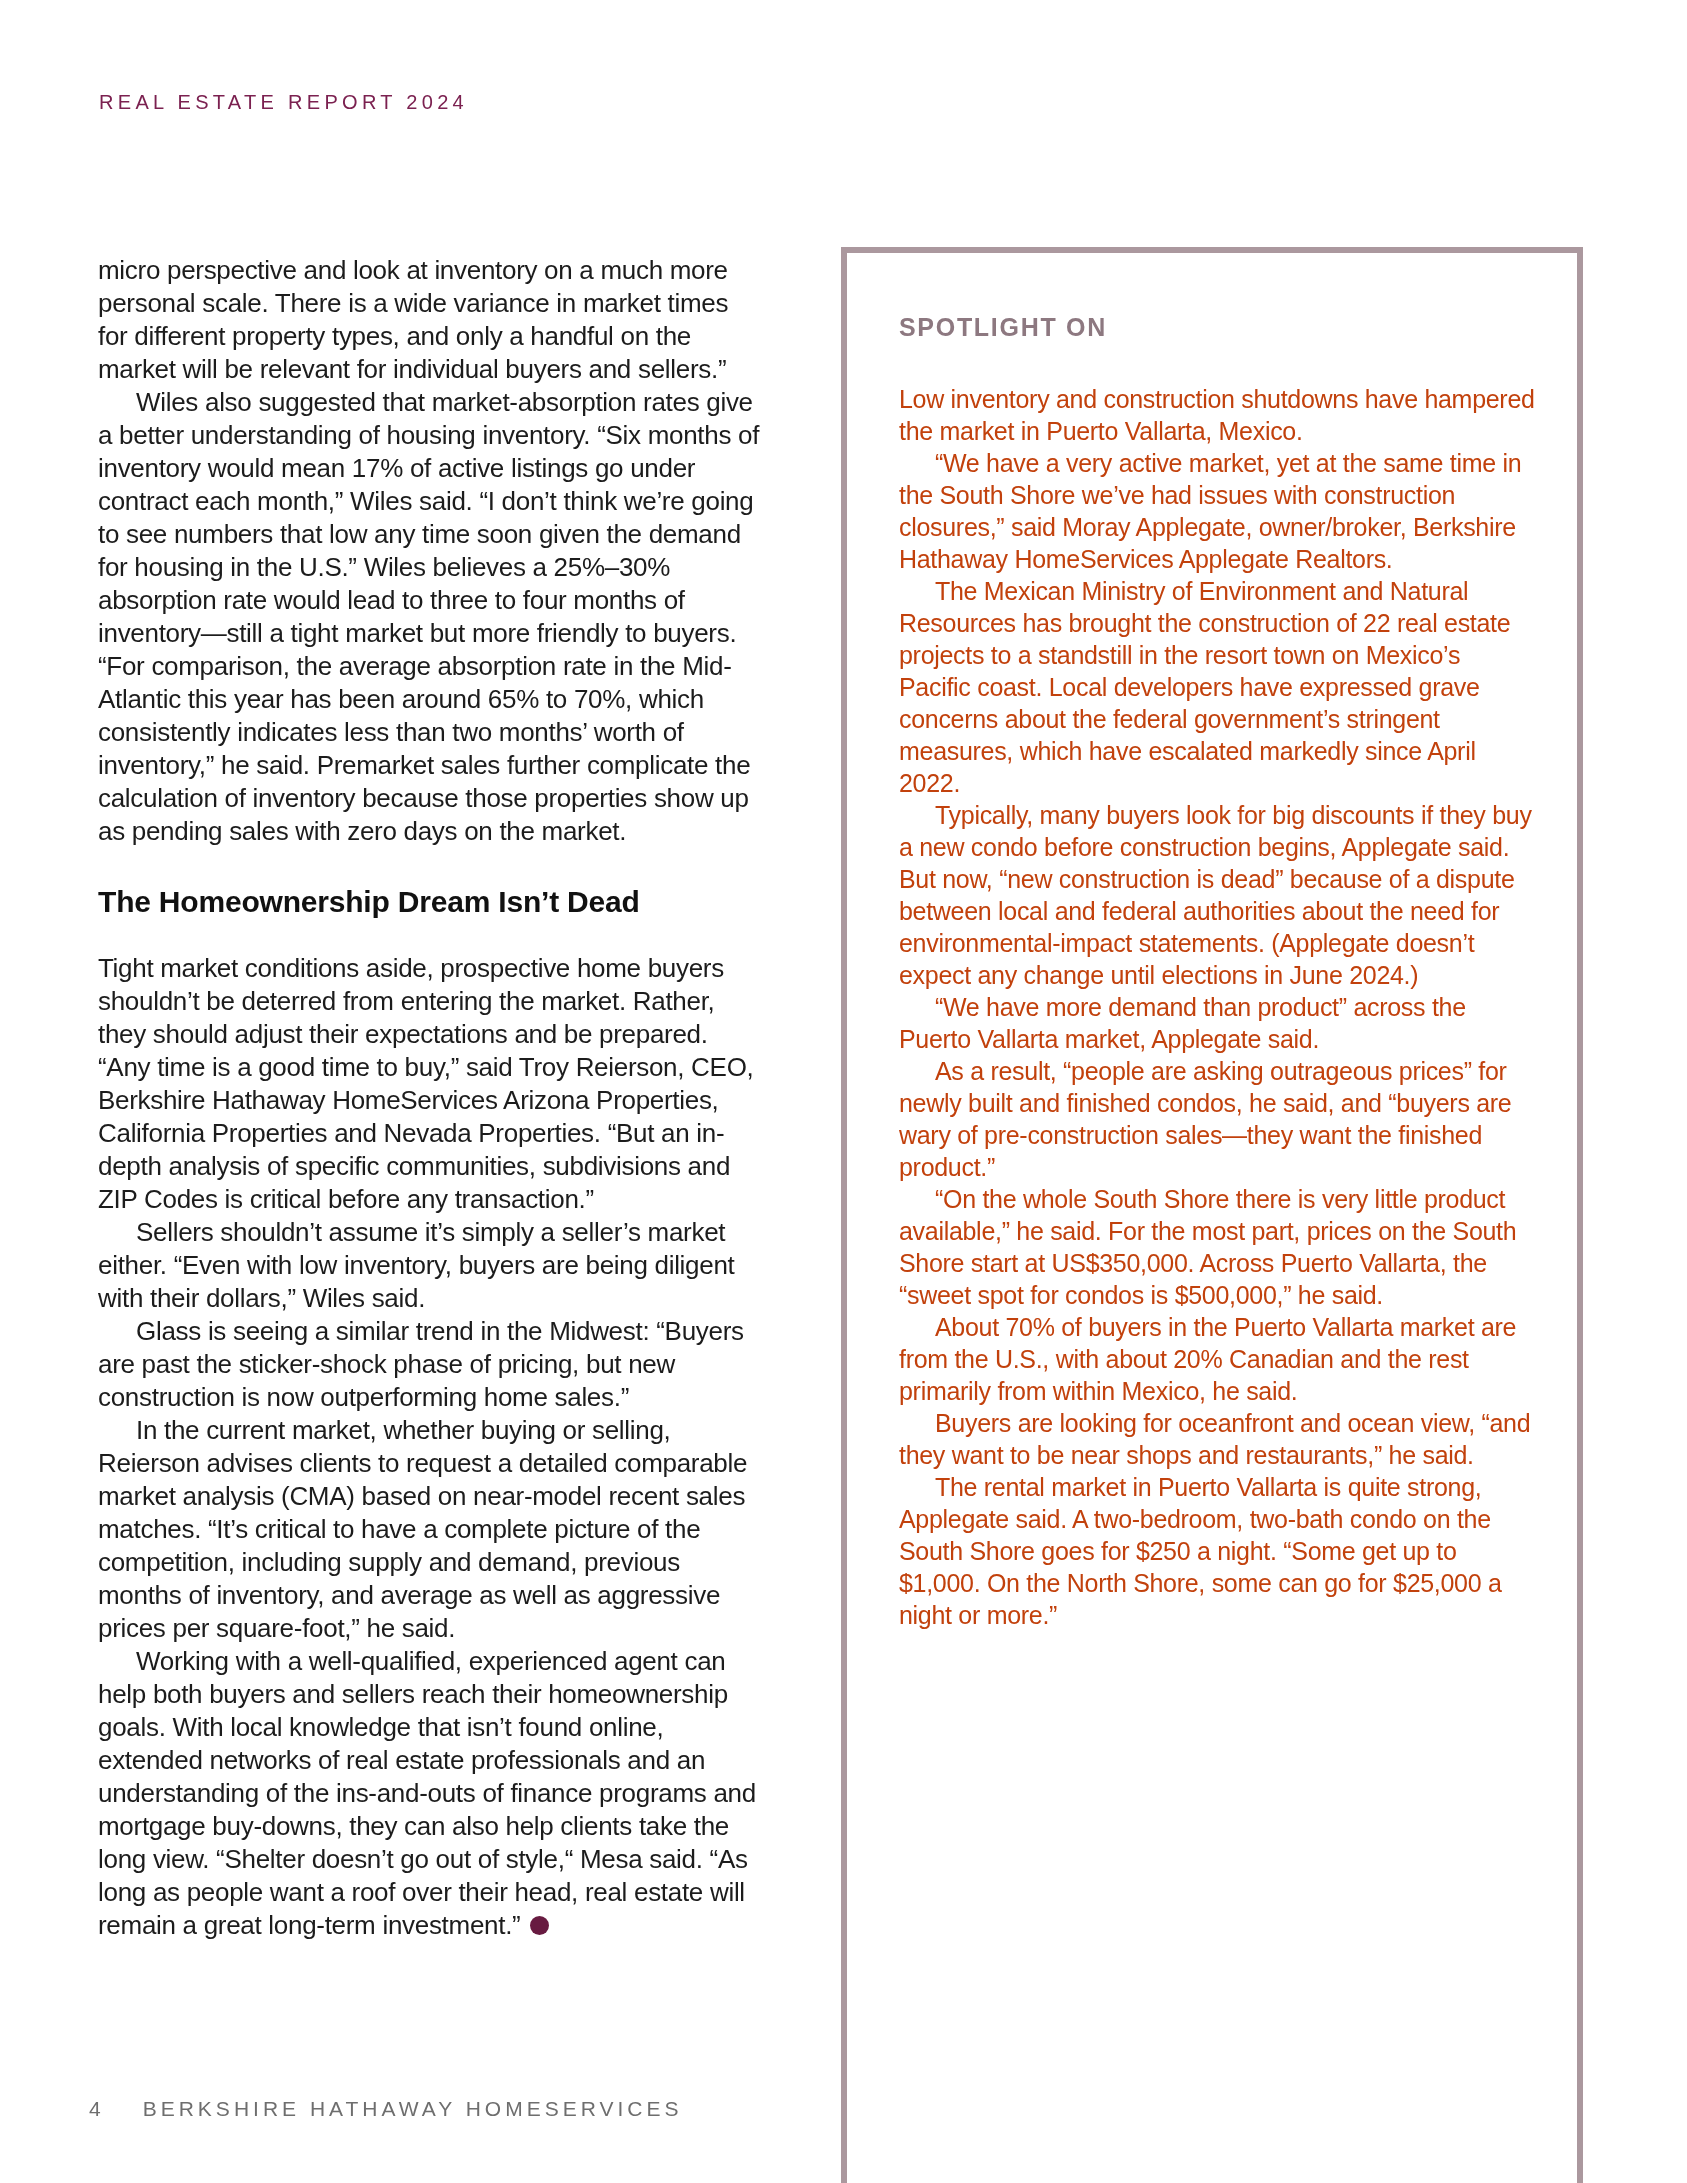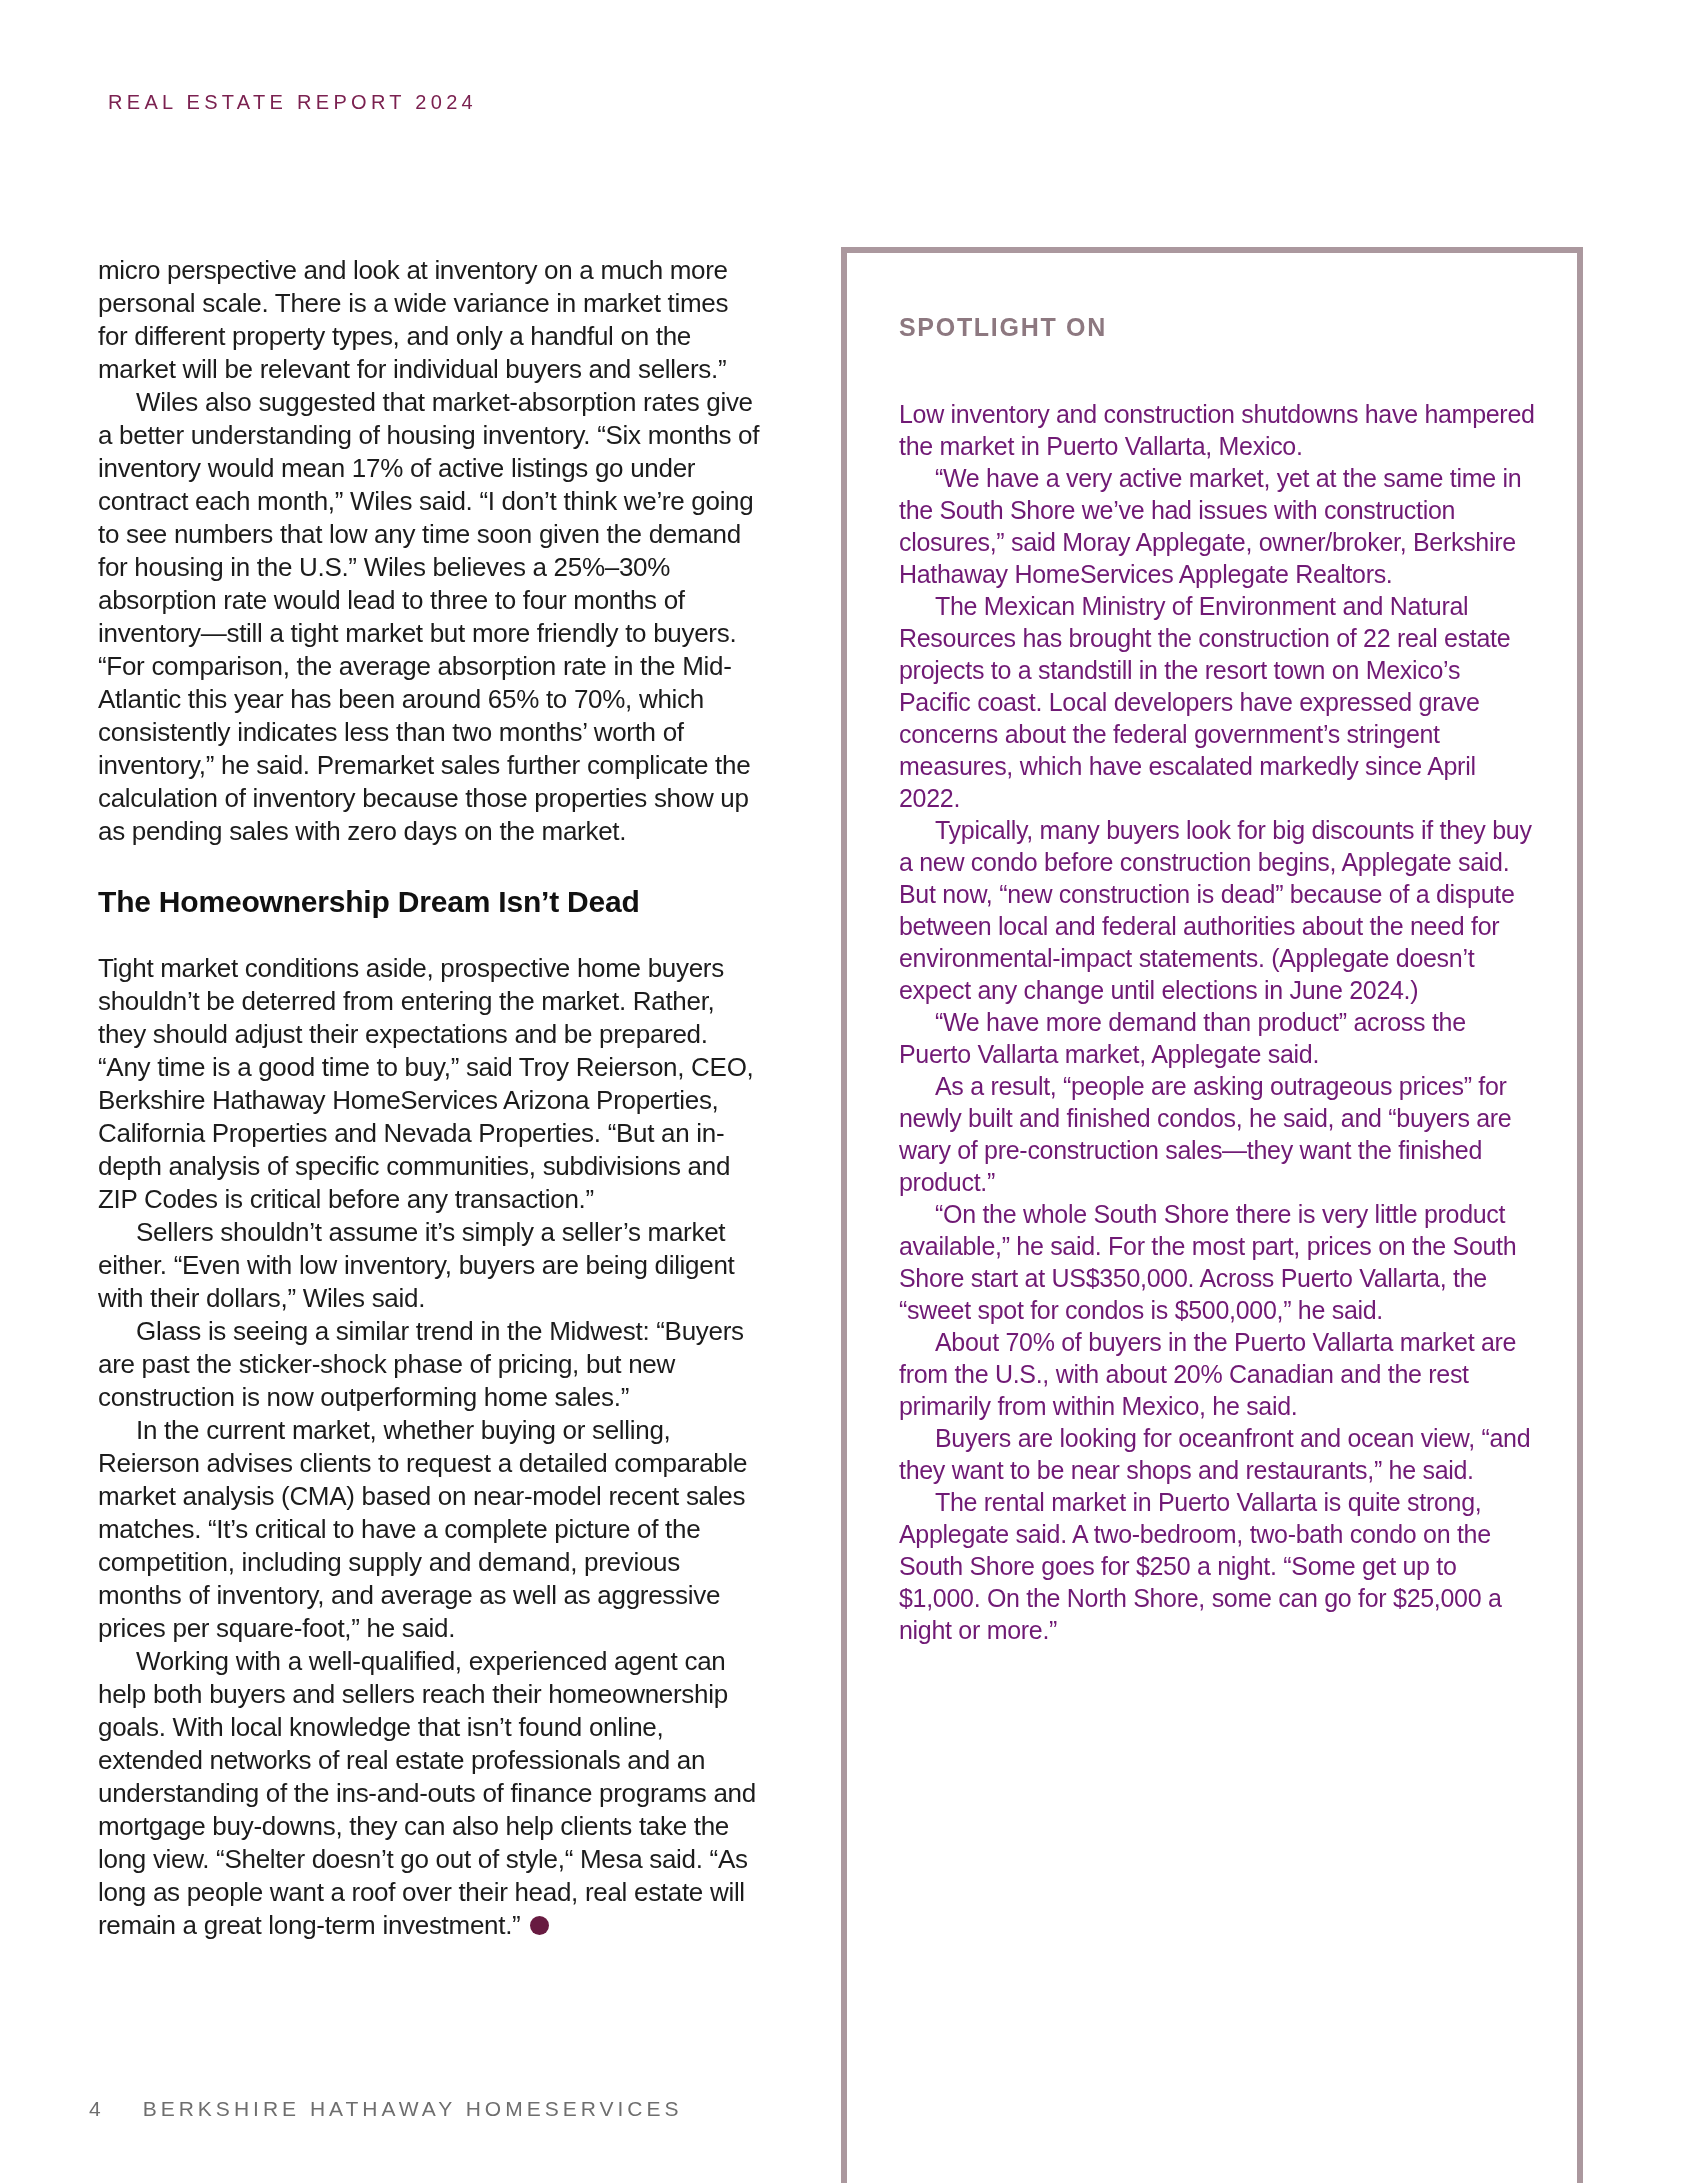--- a/index.html
+++ b/index.html
@@ -5,21 +5,21 @@
   * { margin:0; padding:0; box-sizing:border-box; }
   html,body { background:#ffffff; }
   .page {
     position:relative;
     width:1687px; height:2183px;
     background:#ffffff;
     font-family:"Liberation Sans", sans-serif;
     overflow:hidden;
   }
   .kicker {
-    position:absolute; left:108px; top:91px;
+    position:absolute; left:99px; top:91px;
     font-size:20px; font-weight:400; letter-spacing:4.3px;
     color:#7b2150;
   }
   
   .article {
     position:absolute; left:98px; top:254px; width:662px;
     font-size:26px; line-height:33px; letter-spacing:-0.3px;
     color:#1c1c1c;
   }
   .article p { margin:0; }
@@ -44,23 +44,23 @@
     font-size:25px; font-weight:700; letter-spacing:1.7px;
     color:#8d7880;
   }
   .sp-title {
     margin-top:14.6px;
     font-size:36px; line-height:49px; font-weight:700;
     letter-spacing:-0.8px;
     color:#6b1c41;
   }
   .sp-body {
-    margin-top:56px;
+    margin-top:41px;
     font-size:25px; line-height:32px; letter-spacing:-0.3px;
-    color:#701a75;
+    color:#c2410c;
   }
   .sp-body p { margin:0; }
   .sp-body p.indent { text-indent:36px; }
   
   .footer {
     position:absolute; left:89px; top:2097px;
     font-size:21px; letter-spacing:4px; color:#6e6e6e;
   }
   .footer .num { margin-right:38px; }
 </style>

